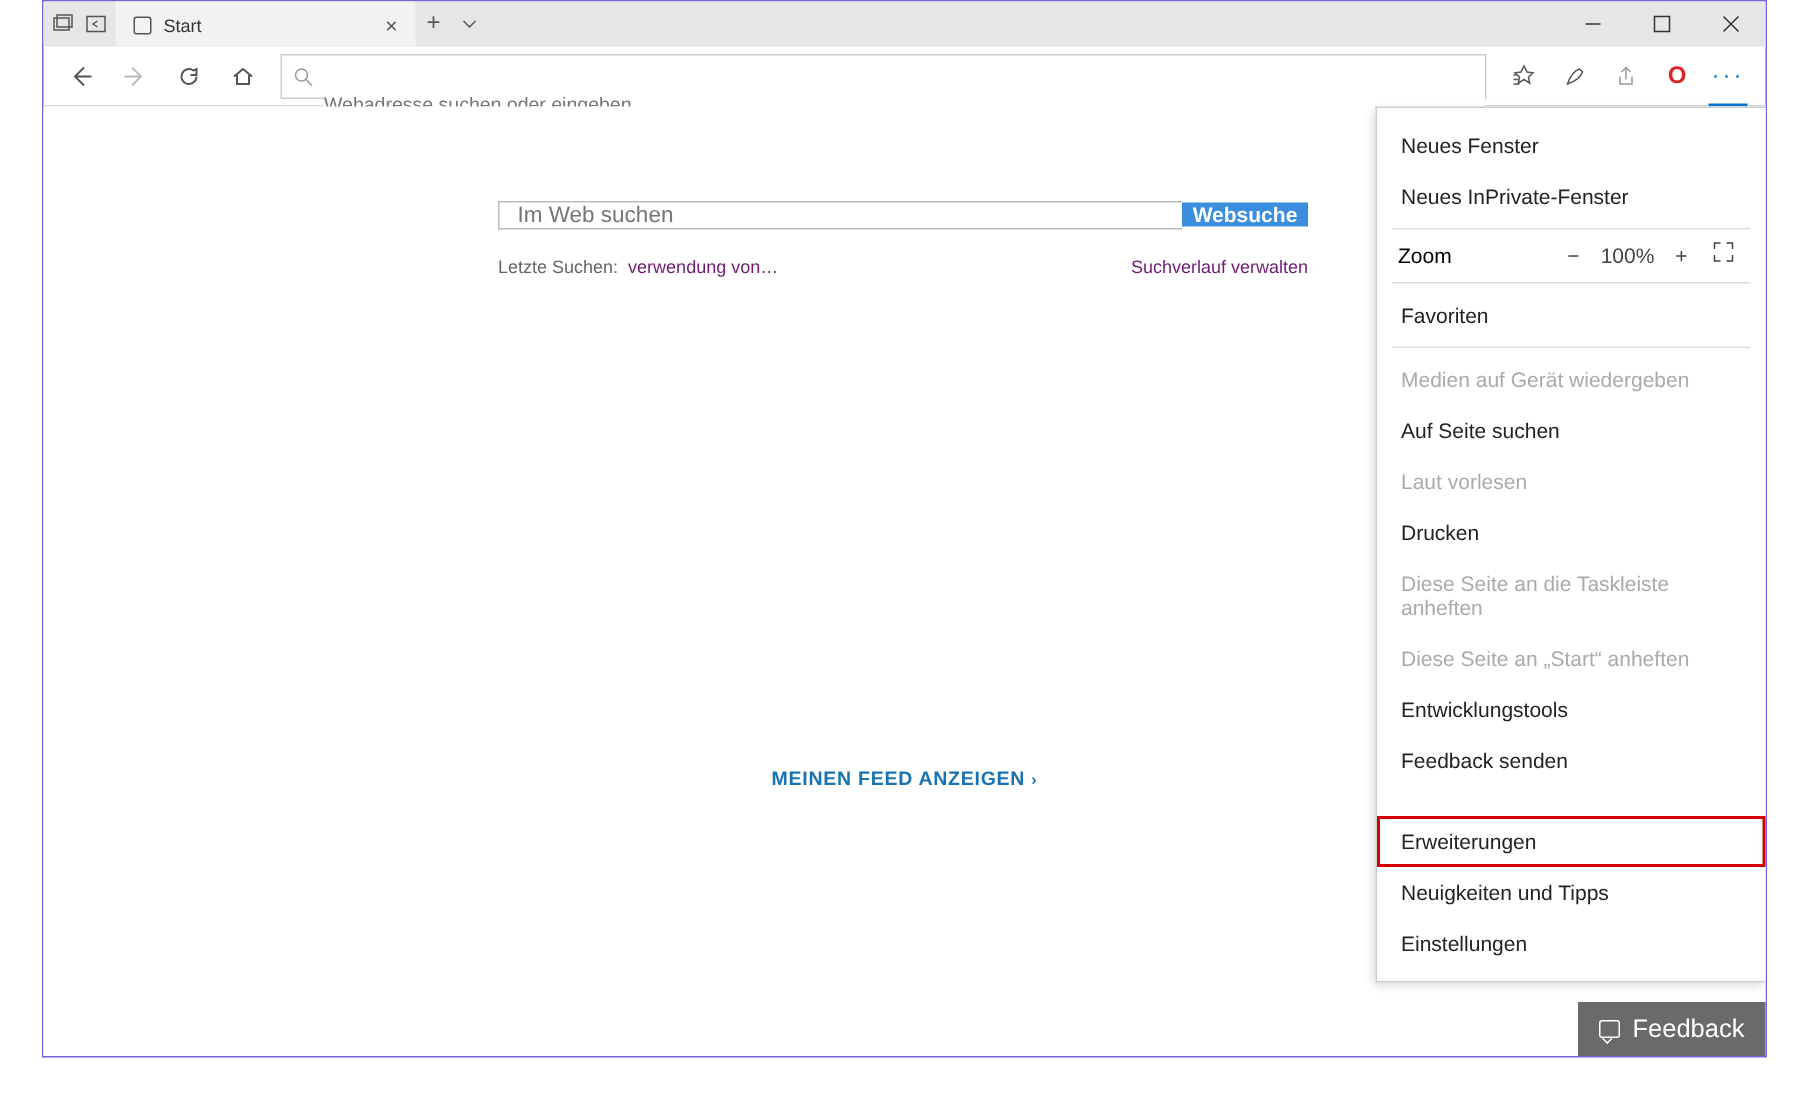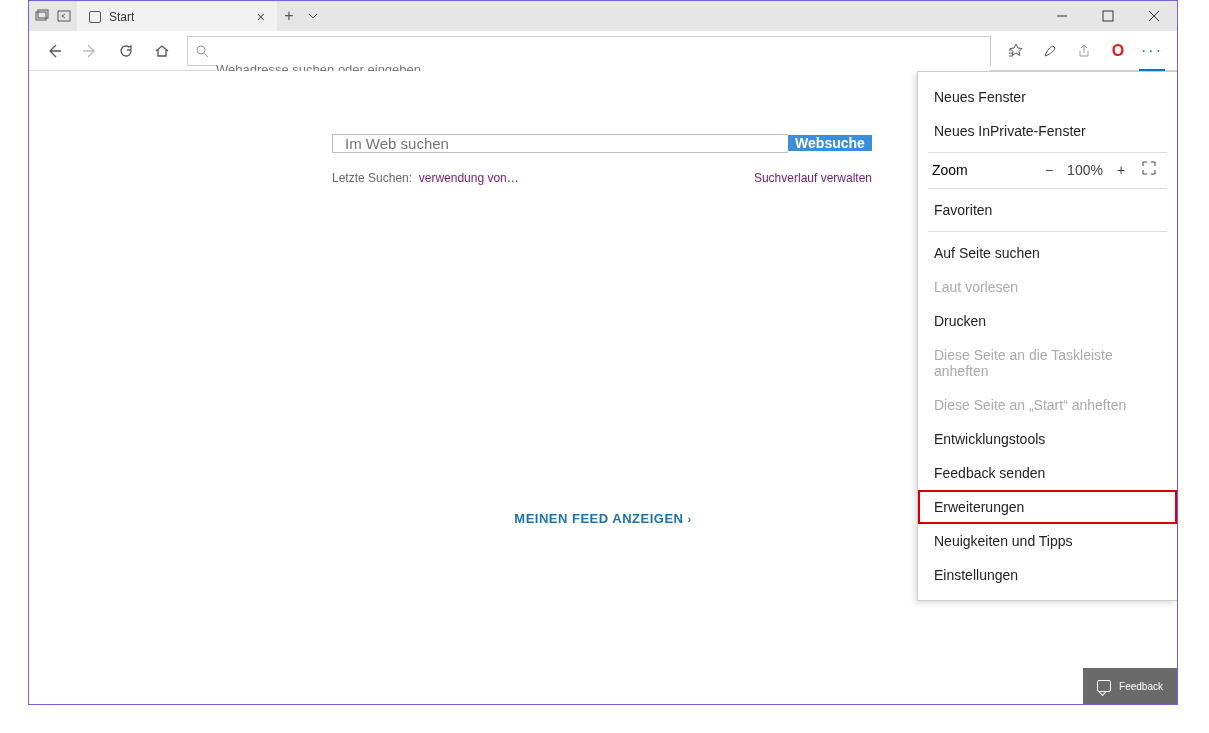--- a/index.html
+++ b/index.html
@@ -44,23 +44,23 @@
 .feed-link .chev { font-size:11px; margin-left:4px; }
 
 
 .menu { position:absolute; top:70px; right:0; width:260px; background:#fff; border:1px solid #ccc; border-right:none; box-shadow:-2px 2px 6px rgba(0,0,0,.15); padding:8px 0; }
 .menu-item { padding:7px 14px; font-size:14px; color:#222; cursor:pointer; border:2px solid transparent; }
 .menu-item.disabled { color:#aaa; }
 .menu-sep { height:1px; background:#ddd; margin:4px 10px; }
 .zoom-row { display:flex; align-items:center; padding:4px 14px 6px; font-size:14px; }
 .zoom-row .zlbl { flex:1; }
 .zoom-btn { width:28px; text-align:center; color:#444; }
-.highlighted { border:2px solid #d40000 !important; }
-
-.feedback { position:absolute; bottom:0; right:0; height:36px; background:#6a6a6a; color:#fff; display:flex; align-items:center; padding:0 14px; gap:8px; font-size:10px; }
+.highlighted { border:2px solid #d40000 !important;margin-top:20px; }
+
+.feedback { position:absolute; bottom:0; right:0; height:36px; background:#6a6a6a; color:#fff; display:flex; align-items:center; padding:0 14px; gap:8px; font-size:17px; }
 .feedback .fb-ico { width:14px; height:12px; border:1px solid #fff; border-radius:2px; position:relative; }
 .feedback .fb-ico::after { content:""; position:absolute; bottom:-4px; left:2px; width:4px; height:4px; border-left:1px solid #fff; border-bottom:1px solid #fff; transform:rotate(-45deg); }
 </style>
 </head>
 <body>
 
 <div class="window">
 
   <div class="titlebar">
     <div class="sys-left">
@@ -192,20 +192,21 @@
       <span class="zoom-btn">−</span>
       <span class="zoom-btn" style="width:44px">100%</span>
       <span class="zoom-btn">+</span>
       <span class="zoom-btn"><svg width="14" height="14" viewBox="0 0 14 14" stroke="#444" fill="none">
             <path d="M1 5V1h4M13 9v4H9M9 1h4v4M5 13H1V9"></path>
           </svg></span>
     </div>
     <div class="menu-sep"></div>
     <div class="menu-item">Favoriten</div>
     <div class="menu-sep"></div>
+    <div class="menu-item disabled">Medien auf Gerät wiedergeben</div>
     <div class="menu-item">Auf Seite suchen</div>
     <div class="menu-item disabled">Laut vorlesen</div>
     <div class="menu-item">Drucken</div>
     <div class="menu-item disabled">Diese Seite an die Taskleiste anheften</div>
     <div class="menu-item disabled">Diese Seite an „Start“ anheften</div>
     <div class="menu-item">Entwicklungstools</div>
     <div class="menu-item">Feedback senden</div>
     <div class="menu-item highlighted">Erweiterungen</div>
     <div class="menu-item">Neuigkeiten und Tipps</div>
     <div class="menu-item">Einstellungen</div>

